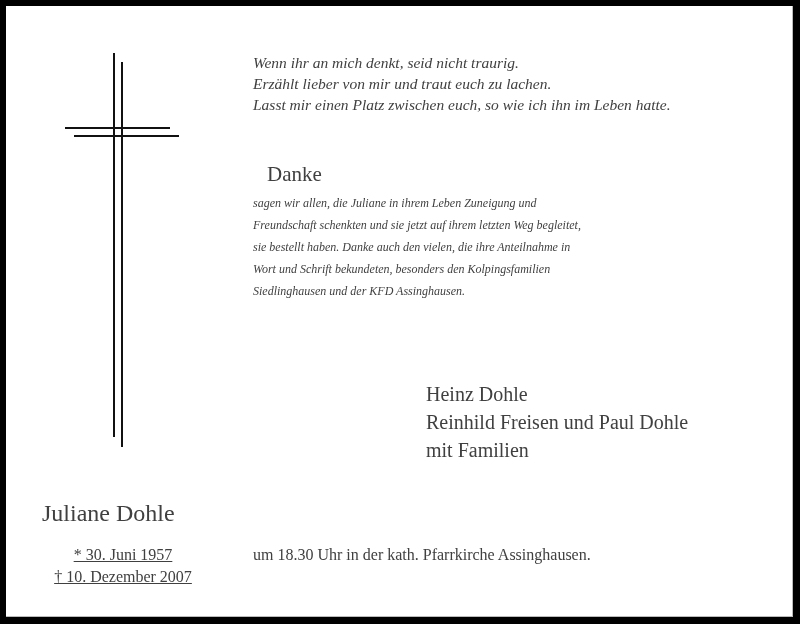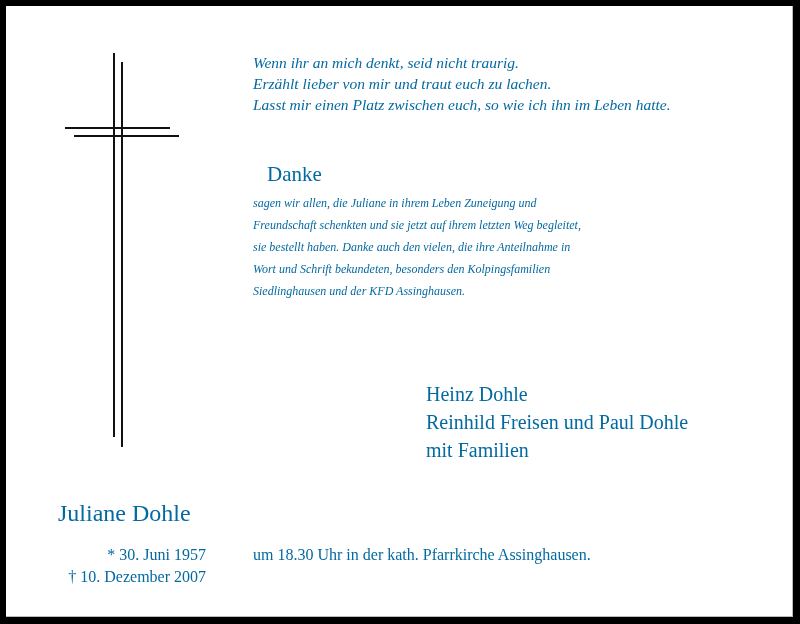--- a/index.html
+++ b/index.html
@@ -1,31 +1,31 @@
 <!DOCTYPE html>
 <html><head>
   <meta charset="utf-8">
   <style>
     html, body { margin: 0; padding: 0; }
     body { width: 800px; height: 624px; background: #000; position: relative; overflow: hidden; }
     .card {
       position: absolute; left: 6px; top: 6px; width: 786px; height: 610px;
       background: #fff; border-right: 1px solid #bbb; border-bottom: 1px solid #bbb;
     }
-    .serif { font-family: "Liberation Serif", "DejaVu Serif", serif; color: #0369a1; }
+    .serif { font-family: "Liberation Serif", "DejaVu Serif", serif; color: #404040; }
     .line { position: absolute; background: #111; }
     .poem { position: absolute; left: 247px; top: 46px; font-style: italic; font-size: 15.5px; line-height: 21px; }
     .poem div { white-space: nowrap; }
     .thanks-title { position: absolute; left: 261px; top: 156px; font-size: 21px; }
     .thanks-body { position: absolute; left: 247px; top: 186px; font-size: 12px; line-height: 22px; font-style: italic; }
     .thanks-body div { white-space: nowrap; }
     .signers { position: absolute; left: 420px; top: 374px; font-size: 20px; line-height: 28px; }
     .signers div { white-space: nowrap; }
-    .deceased-name { position: absolute; left: 36px; top: 494px; font-size: 24px; white-space: nowrap; margin-left: 16px; }
-    .dates { position: absolute; left: 34px; top: 538px; width: 166px; text-align: right; font-size: 16px; line-height: 22px; }
+    .deceased-name { position: absolute; left: 36px; top: 494px; font-size: 24px; white-space: nowrap; }
+    .dates { position: absolute; left: 34px; top: 538px; width: 166px; text-align: center; font-size: 16px; line-height: 22px; text-decoration: underline; }
     .dates div { white-space: nowrap; }
     .place-date { position: absolute; left: 247px; top: 508px; font-size: 16px; white-space: nowrap; }
     .service { position: absolute; left: 247px; top: 538px; font-size: 16px; line-height: 22px; }
     .service div { white-space: nowrap; }
   </style>
 </head>
 <body>
 
 <div class="card serif">
 

